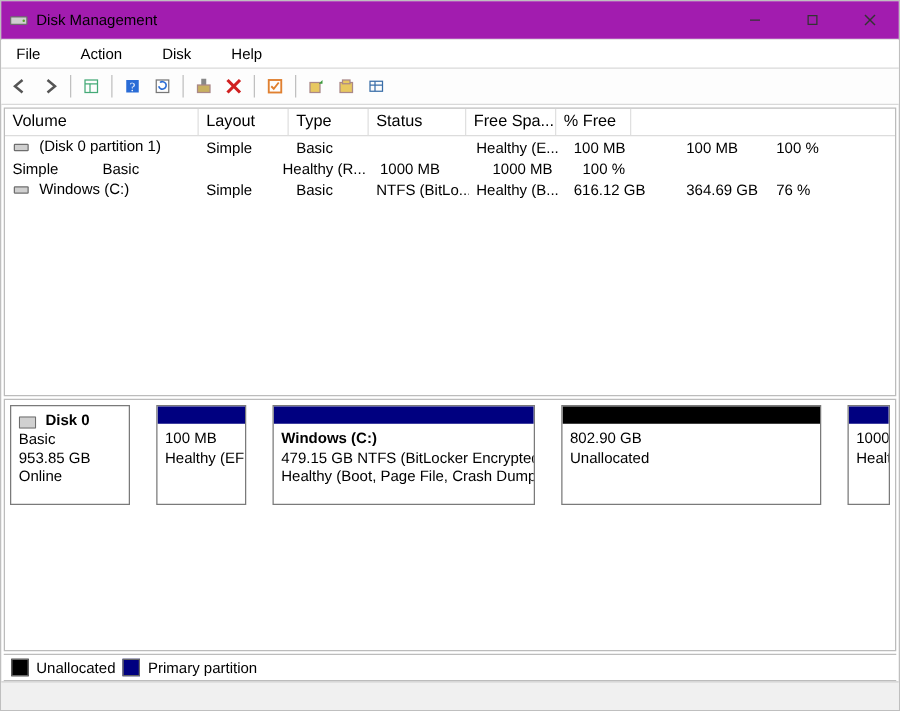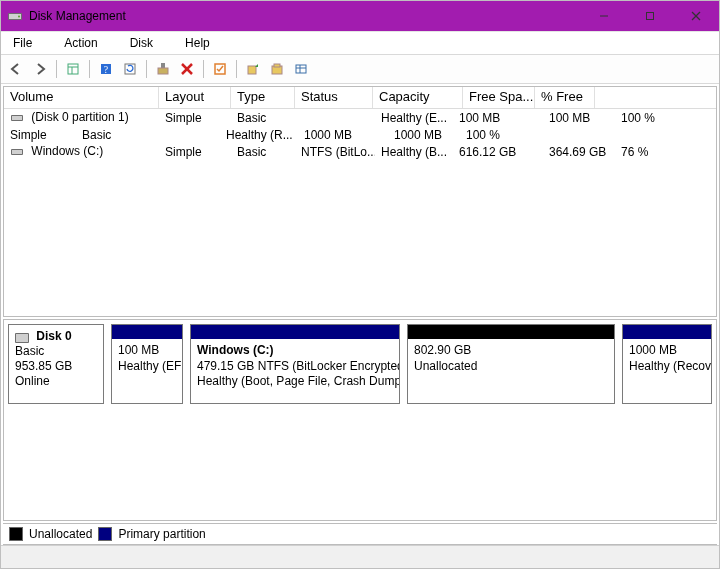--- a/index.html
+++ b/index.html
@@ -141,21 +141,21 @@
     border: 1px solid #bcbcbc;
     margin: 0 2px 2px 2px;
     background: #fff;
     box-sizing: border-box;
     position: relative;
     overflow: hidden;
   }
   .diskrow {
     display: flex;
     padding: 4px;
-    gap: 7px;
+    gap: 21px;
     height: 80px;
   }
   .diskinfo {
     flex: 0 0 96px;
     border: 1px solid #7a7a7a;
     box-sizing: border-box;
     padding: 4px 6px;
     font-size: 12px;
     line-height: 1.25;
     background: #fff;
@@ -329,21 +329,20 @@
         </svg>
     </span>
   </div>
 
   <div class="listpane">
     <div class="list-header">
       <div class="col c-vol">Volume</div>
       <div class="col c-lay">Layout</div>
       <div class="col c-type">Type</div>
       <div class="col c-stat">Status</div>
-      <div class="col c-cap">Capacity</div>
       <div class="col c-free">Free Spa...</div>
       <div class="col c-pct">% Free</div>
     </div>
 
     <div class="list-row">
       <div class="cell c-vol">
         <span class="vol-icon">
           <svg viewBox="0 0 14 14" width="14" height="14">
               <rect x="1" y="4" width="12" height="6" rx="1" fill="#6e6e6e"></rect>
               <rect x="2" y="5" width="10" height="4" fill="#d0d0d0"></rect>

